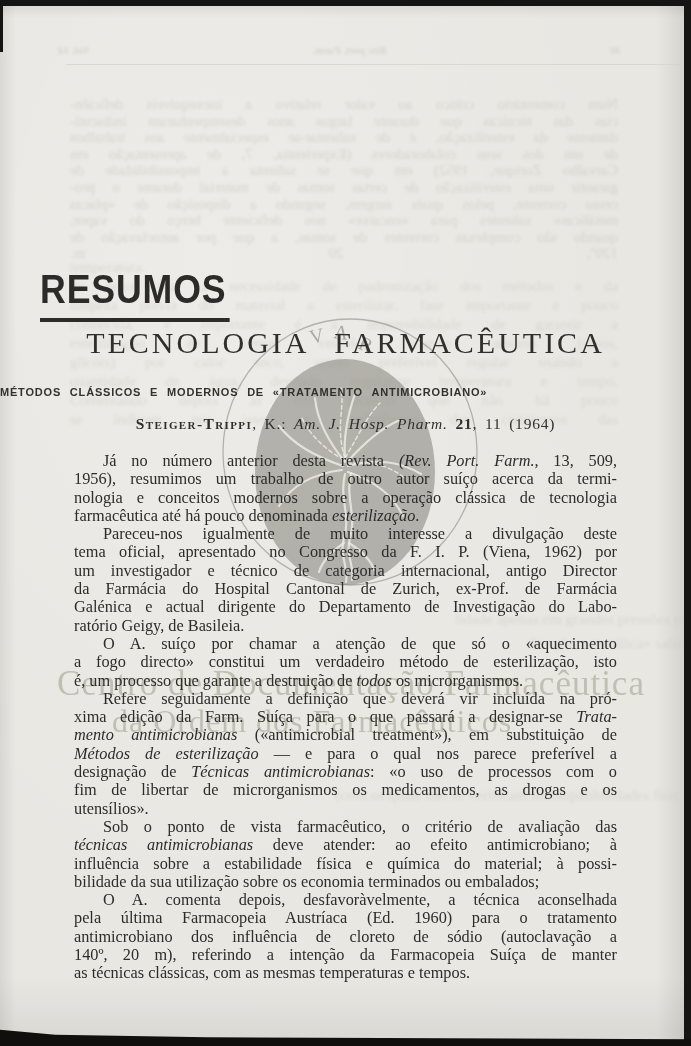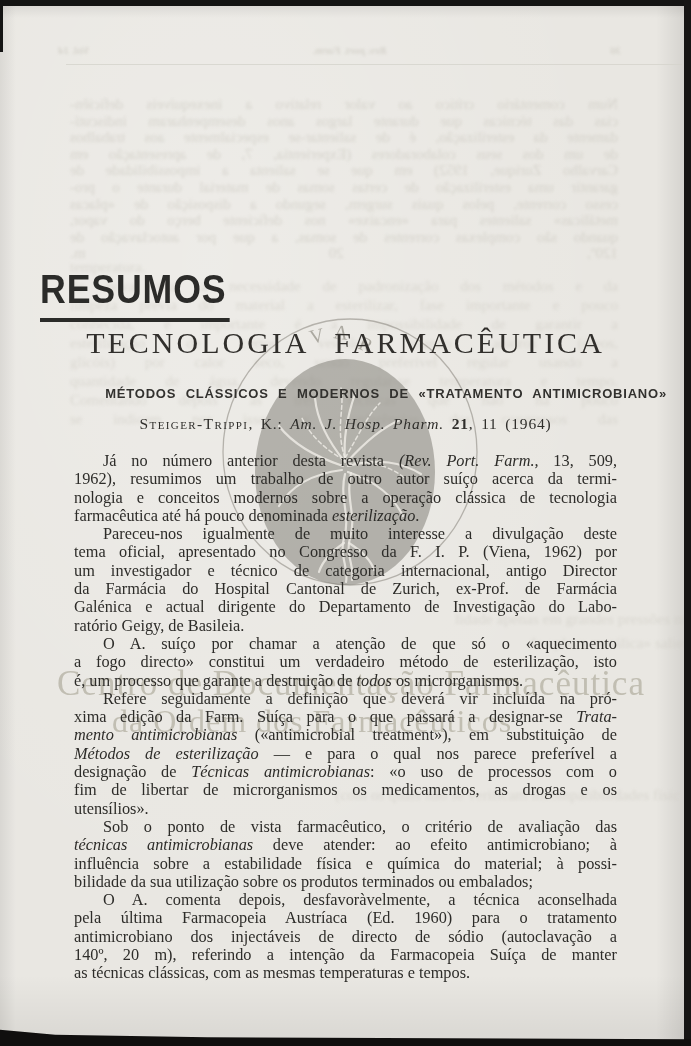--- a/index.html
+++ b/index.html
@@ -42,25 +42,25 @@
   .wm1{left:57px;top:664px;font-size:35px;letter-spacing:1px;}
   .wm2{left:112px;top:703px;font-size:32px;letter-spacing:1px;}
   
   .print{position:absolute;z-index:4;}
   .section-heading{left:40px;top:266px;
     font-family:"Liberation Sans",sans-serif;font-weight:bold;font-size:41px;letter-spacing:1px;
     color:#2b2b29;border-bottom:4px solid #2b2b29;padding:0 4px 5px 0;
     transform:scaleX(.87);transform-origin:left top;}
   .article-title{left:0;top:326px;width:691px;text-align:center;
     font-size:30px;letter-spacing:3px;word-spacing:16px;color:#312f2c;}
-  .article-subtitle{left:0;top:386px;width:667px;text-align:right;
-    font-family:"Liberation Sans",sans-serif;font-weight:bold;font-size:13px;
+  .article-subtitle{left:0;top:386px;width:667px;text-align:left;
+    font-family:"Liberation Sans",sans-serif;font-weight:bold;font-size:11px;
     letter-spacing:.8px;word-spacing:5px;color:#32312e;}
   .article-ref{left:0;top:415px;width:691px;text-align:center;font-size:15.5px;letter-spacing:.8px;word-spacing:3px;color:#2f2e2b;}
-  .article-ref .sc{font-variant:small-caps;letter-spacing:1.4px;}
+  .article-ref .sc{font-variant:small-caps;letter-spacing:1.4px;font-weight:bold;}
   .article-ref .jr{font-style:italic;}
   .article-ref .vol{font-weight:bold;}
   .bodytext{left:74px;top:452px;width:543px;font-size:16.3px;}
   .bodyline{height:18.3px;line-height:18.3px;text-align:justify;text-align-last:justify;white-space:nowrap;}
   .para .bodyline:first-child{text-indent:29px;}
   .para .bodyline:last-child{text-align-last:left;}
 </style>
 </head>
 <body>
 
@@ -143,21 +143,21 @@
   <div class="print article-subtitle">MÉTODOS CLÁSSICOS E MODERNOS DE «TRATAMENTO ANTIMICROBIANO»</div>
 
   <div class="print article-ref">
     <span class="sc">Steiger-Trippi</span><span>, K.: </span><span class="jr">Am. J. Hosp. Pharm.</span><span> </span><span class="vol">21</span><span>, 11 (1964)</span>
   </div>
 
   <div class="print bodytext">
     <div class="para">
 
     <div class="bodyline">Já no número anterior desta revista <i>(Rev. Port. Farm.,</i> 13, 509,</div>
-        <div class="bodyline">1962), resumimos um trabalho de outro autor suíço acerca da termi-</div>
+        <div class="bodyline">1956), resumimos um trabalho de outro autor suíço acerca da termi-</div>
         <div class="bodyline">nologia e conceitos modernos sobre a operação clássica de tecnologia</div>
         <div class="bodyline">farmacêutica até há pouco denominada <i>esterilização</i>.</div>
       </div>
     <div class="para">
 
     <div class="bodyline">Pareceu-nos igualmente de muito interesse a divulgação deste</div>
         <div class="bodyline">tema oficial, apresentado no Congresso da F. I. P. (Viena, 1962) por</div>
         <div class="bodyline">um investigador e técnico de categoria internacional, antigo Director</div>
         <div class="bodyline">da Farmácia do Hospital Cantonal de Zurich, ex-Prof. de Farmácia</div>
         <div class="bodyline">Galénica e actual dirigente do Departamento de Investigação do Labo-</div>
@@ -177,27 +177,27 @@
         <div class="bodyline"><i>Métodos de esterilização</i> — e para o qual nos parece preferível a</div>
         <div class="bodyline">designação de <i>Técnicas antimicrobianas</i>: «o uso de processos com o</div>
         <div class="bodyline">fim de libertar de microrganismos os medicamentos, as drogas e os</div>
         <div class="bodyline">utensílios».</div>
       </div>
     <div class="para">
 
     <div class="bodyline">Sob o ponto de vista farmacêutico, o critério de avaliação das</div>
         <div class="bodyline"><i>técnicas antimicrobianas</i> deve atender: ao efeito antimicrobiano; à</div>
         <div class="bodyline">influência sobre a estabilidade física e química do material; à possi-</div>
-        <div class="bodyline">bilidade da sua utilização sobre os produtos terminados ou embalados;</div>
+        <div class="bodyline">bilidade da sua utilização sobre os economia terminados ou embalados;</div>
       </div>
     <div class="para">
 
     <div class="bodyline">O A. comenta depois, desfavoràvelmente, a técnica aconselhada</div>
         <div class="bodyline">pela última Farmacopeia Austríaca (Ed. 1960) para o tratamento</div>
-        <div class="bodyline">antimicrobiano dos injectáveis de directo de sódio (autoclavação a</div>
+        <div class="bodyline">antimicrobiano dos influência de cloreto de sódio (autoclavação a</div>
         <div class="bodyline">140º, 20 m), referindo a intenção da Farmacopeia Suíça de manter</div>
         <div class="bodyline">as técnicas clássicas, com as mesmas temperaturas e tempos.</div>
       </div>
   </div>
 
   <div class="edge-top"></div>
   <div class="edge-right"></div>
   <div class="edge-left-top"></div>
   <div class="edge-bottom"></div>
 

